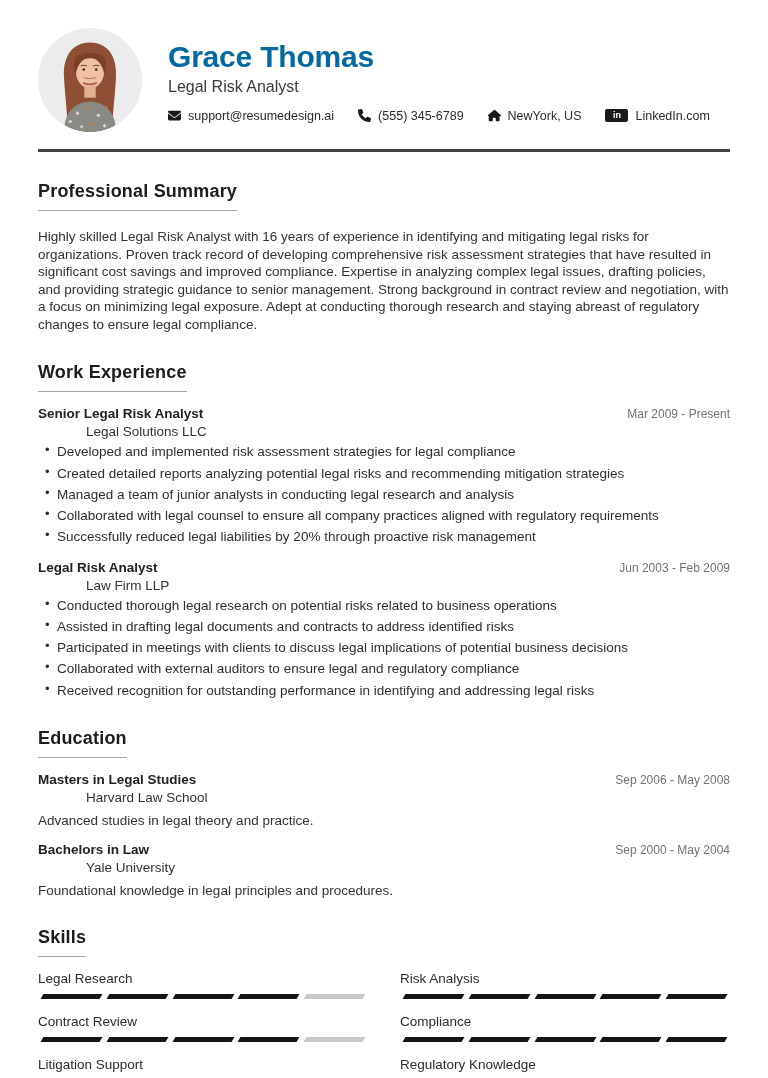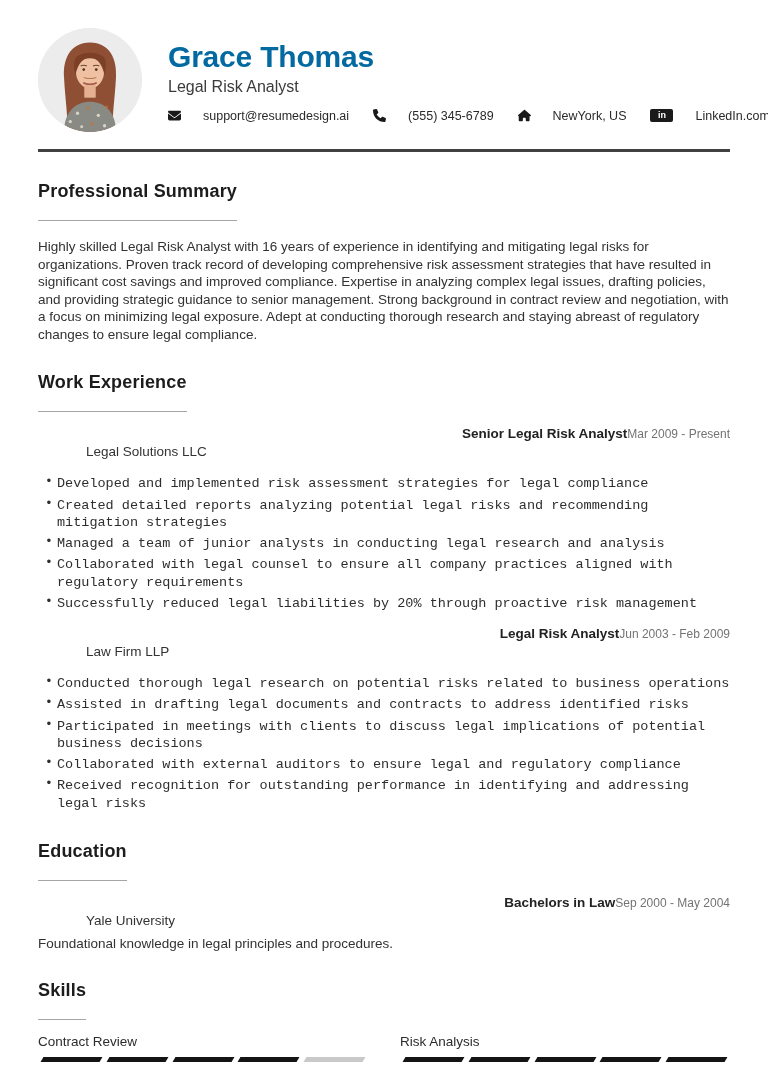--- a/index.html
+++ b/index.html
@@ -25,47 +25,47 @@
   .header-text{ padding-top:2px; }
   .name{
     font-size:30px; font-weight:bold; color:#0369a1;
     letter-spacing:-0.2px; line-height:1.1;
   }
   .job-title-sub{ font-size:16px; color:#3b3b3b; margin-top:5px; }
   .contacts{
     display:flex; align-items:center; gap:24px;
     margin-top:13px; font-size:12.5px; color:#2a2a2a;
   }
-  .contact{ display:flex; align-items:center; gap:22px; white-space:nowrap; }
+  .contact{ display:flex; align-items:center; gap:7px; white-space:nowrap; }
   .contact .cicon{ display:inline-flex; width:13px; height:13px; }
   .contact .cicon svg{ width:13px; height:13px; fill:#1a1a1a; }
   .li-badge{
     width:23px; height:13px; background:#1a1a1a; color:#fff;
     font-size:9px; font-weight:bold; line-height:13px; text-align:center;
     border-radius:2px; display:inline-block;
   }
   .divider{ height:3px; background:var(--divider); margin-top:17px; border:none; }
 
   
   .section{ margin-top:29px; }
   .section-heading{
     display:inline-block; font-size:18px; font-weight:bold; color:var(--heading);
-    padding-bottom:18px; border-bottom:1.5px solid var(--underline);
+    padding-bottom:8px; border-bottom:1.5px solid var(--underline);
     letter-spacing:0.2px;
   }
   .summary-text{ margin-top:17px; font-size:13.5px; line-height:1.3; color:#323232; }
 
   .entry{ margin-top:14px; }
-  .entry-head{ display:flex; justify-content:flex-end; align-items:baseline; }
+  .entry-head{ display:flex; justify-content:space-between; align-items:baseline; }
   .entry-title{ font-size:13.5px; font-weight:bold; color:#222; }
   .entry-dates{ font-size:12px; color:#737373; }
   .entry-sub{ font-size:13.5px; color:#333; margin-top:3px;margin-left:48px; }
   .entry-desc{ font-size:13.5px; color:#323232; margin-top:8px; }
 
-  ul.bullets{ list-style:none; margin-top:16px;font-family:Liberation Mono, monospace; }
+  ul.bullets{ list-style:none; margin-top:4px; }
   ul.bullets li{
     position:relative; padding-left:19px; font-size:13.5px;
     line-height:1.28; margin-bottom:4px; color:#2e2e2e;
   }
   ul.bullets li::before{
     content:"•"; position:absolute; left:7px; top:-1px; font-size:13px; color:#2e2e2e;
   }
 
   
   .skills-grid{
@@ -194,37 +194,55 @@
             <li>Received recognition for outstanding performance in identifying and addressing legal risks</li>
           </ul>
         </div>
       </div>
   </div>
 
   <div class="section">
     <div class="section-heading">Education</div>
     <div>
 
+        <div class="entry">
+          <div class="entry-head">
+            <span class="entry-title">Masters in Legal Studies</span>
+            <span class="entry-dates">Sep 2006 - May 2008</span>
+          </div>
+          <div class="entry-sub">Harvard Law School</div>
+          <div class="entry-desc">Advanced studies in legal theory and practice.</div>
+        </div>
 
         <div class="entry">
           <div class="entry-head">
             <span class="entry-title">Bachelors in Law</span>
             <span class="entry-dates">Sep 2000 - May 2004</span>
           </div>
           <div class="entry-sub">Yale University</div>
           <div class="entry-desc">Foundational knowledge in legal principles and procedures.</div>
         </div>
       </div>
   </div>
 
   <div class="section">
     <div class="section-heading">Skills</div>
     <div class="skills-grid">
       <div>
 
+          <div class="skill">
+            <div class="skill-name">Legal Research</div>
+            <div class="skill-bar">
+              <div class="seg filled"></div>
+              <div class="seg filled"></div>
+              <div class="seg filled"></div>
+              <div class="seg filled"></div>
+              <div class="seg empty"></div>
+            </div>
+          </div>
 
           <div class="skill">
             <div class="skill-name">Contract Review</div>
             <div class="skill-bar">
               <div class="seg filled"></div>
               <div class="seg filled"></div>
               <div class="seg filled"></div>
               <div class="seg filled"></div>
               <div class="seg empty"></div>
             </div>

